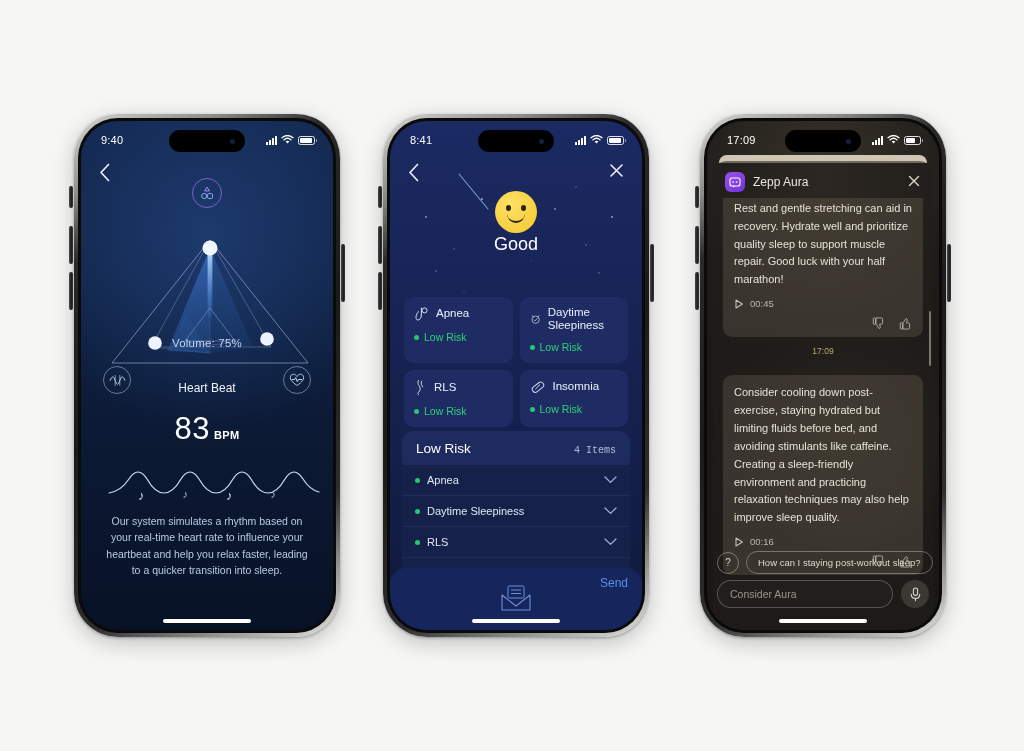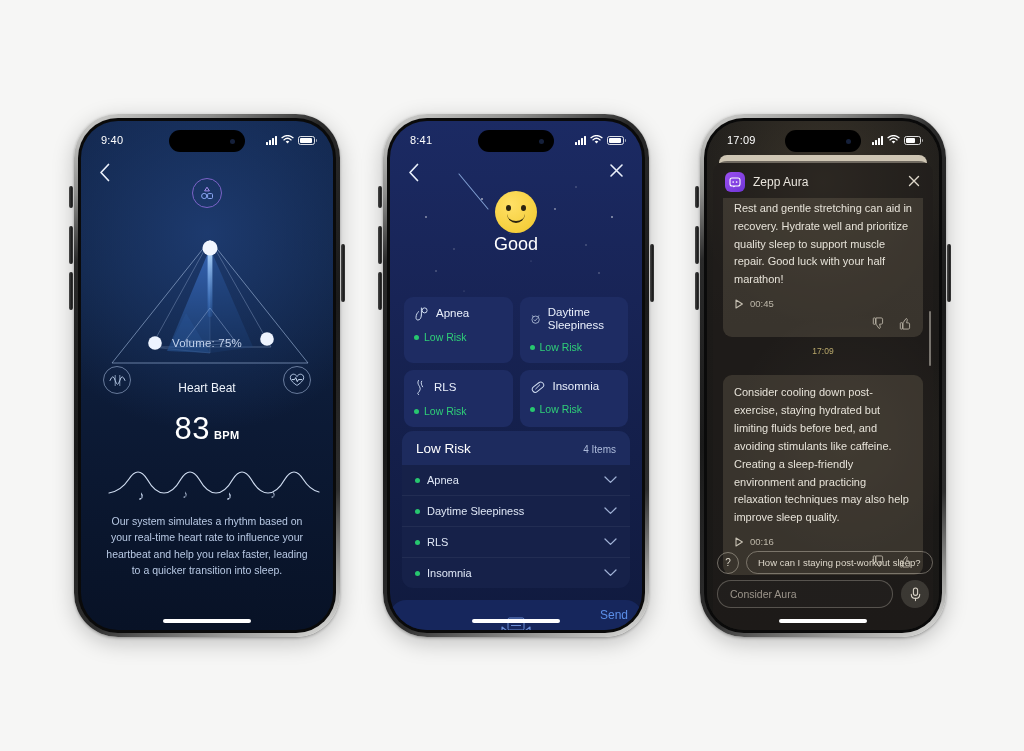--- a/index.html
+++ b/index.html
@@ -199,31 +199,31 @@
 
   .p2-list {
     position:absolute; top:310px; left:12px; right:12px; z-index:10;
     background:#162149; border-radius:11px; overflow:hidden;
   }
   .p2-list-hd {
     display:flex; align-items:baseline; justify-content:space-between;
     padding:10px 14px 9px 14px; background:#1d2b5e;
   }
   .p2-list-hd .t { color:#fff; font-size:13.5px; }
-  .p2-list-hd .c { color:#aebcdb; font-size:10px; }
+  .p2-list-hd .c { color:#aebcdb; font-size:10px;font-family:Liberation Mono, monospace; }
   .p2-row {
     display:flex; align-items:center; justify-content:space-between;
     padding:9px 13px; border-bottom:1px solid rgba(255,255,255,0.055);
   }
   .p2-row:last-child { border-bottom:none; }
   .p2-row .lf { display:flex; align-items:center; gap:7px; }
   .p2-row .lbl { color:#dfe7f6; font-size:11px; }
 
   .p2-compose {
-    position:absolute; left:0; right:0; bottom:0; height:30px; z-index:12;
+    position:absolute; left:0; right:0; bottom:0; height:62px; z-index:12;
     background:#16265c; border-radius:16px 16px 0 0;
   }
   .p2-send {
     position:absolute; right:14px; top:8px; color:#5b8ee8; font-size:12px; cursor:pointer;
   }
   .p2-env { position:absolute; left:50%; top:16px; transform:translateX(-50%); }
 
   
   #phone3 { left: 700px; top: 114px; width: 238px; height: 515px; }
   .p3-screen { background:#1b1a18; }

